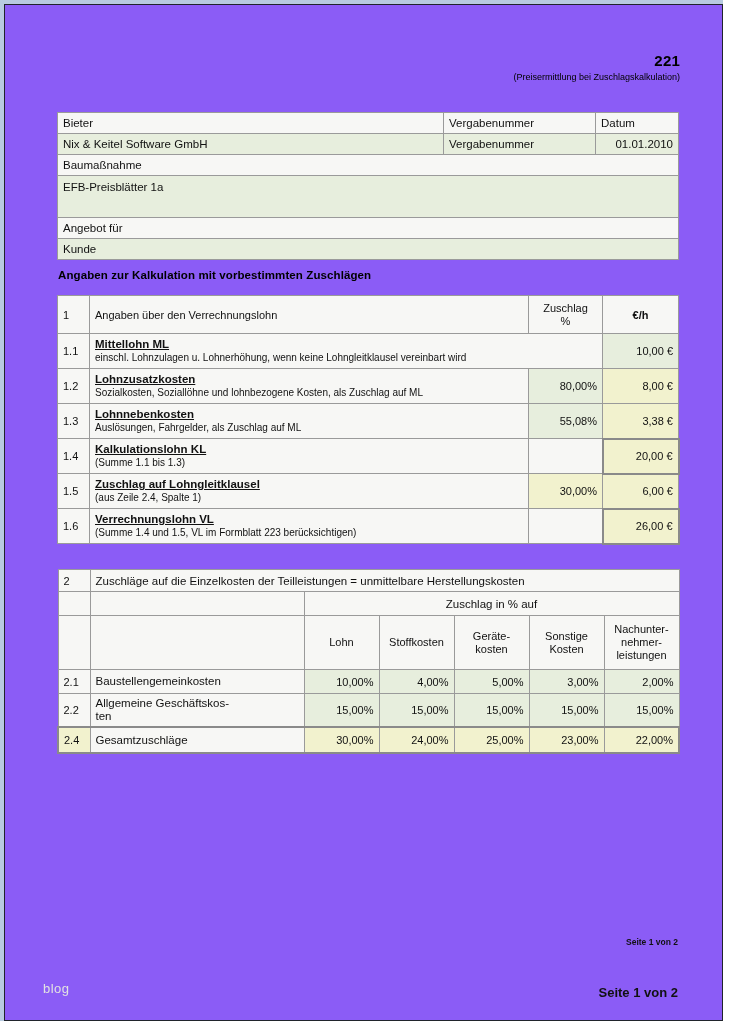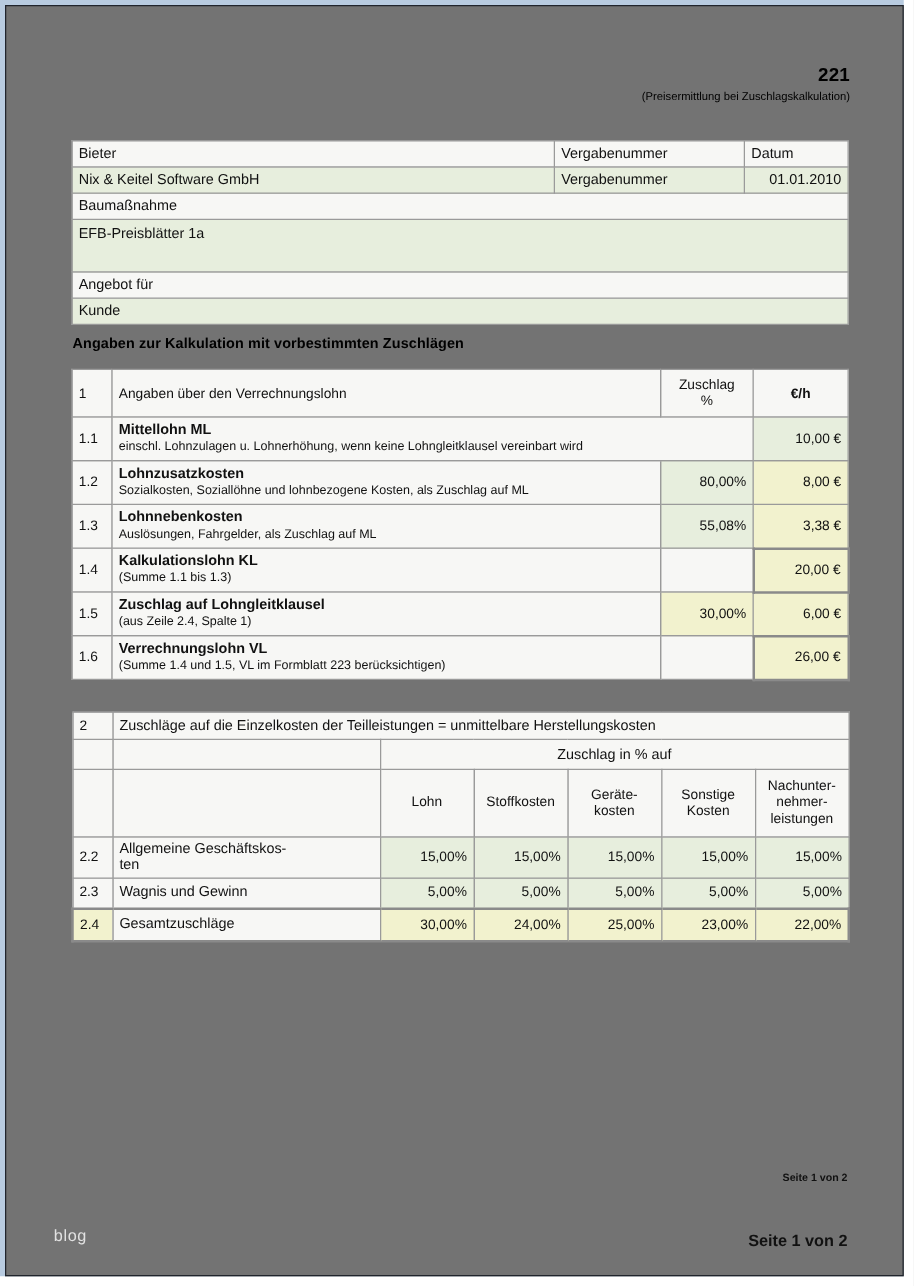--- a/index.html
+++ b/index.html
@@ -17,21 +17,21 @@
   
   #page-frame {
     position: absolute;
     left: 0; top: 0;
     width: 723px; height: 1021px;
     background: #b8cbe0;
     padding: 4px 0 0 4px;
   }
   #page-inner {
     width: 719px; height: 1017px;
-    background: #737373;
+    background: #8b5cf6;
     border: 1px solid #20242c;
     position: relative;
     overflow: hidden;
   }
   #sheet {
     position: absolute;
     left: 0; top: 0;
     width: 717px; height: 1015px;
     padding: 0;
   }
@@ -97,21 +97,21 @@
 
   
   #table1 {
     position: absolute;
     left: 52px;
     top: 290px;
     width: 621px;
   }
   #table1 td { padding: 3px 5px; }
   .idx { width: 32px; text-align: left; font-weight: bold; font-size: 11px; vertical-align: middle; }
-  .lbl-b { font-weight: bold; font-size: 11.5px; display:block; line-height: 14px; }
+  .lbl-b { font-weight: bold; font-size: 11.5px; display:block; line-height: 14px; text-decoration: underline; }
   .lbl-s { font-size: 10px; display:block; line-height: 14px; }
   .cell-strong {
     border: 2px solid #8a8a8a !important;
     background: #f2f2ce !important;
   }
   .c-yellow { background: #f2f2ce !important; }
   .bold-val { font-weight: bold; }
   #table2 {
     position: absolute;
     left: 52px;
@@ -316,43 +316,43 @@
           <span>Sonstige</span><br>
           <span>Kosten</span>
         </td>
         <td class="c-white t2-head-center">
           <span>Nachunter-</span><br>
           <span>nehmer-</span><br>
           <span>leistungen</span>
         </td>
       </tr>
 
+      <tr>
+        <td class="idx c-white" style="height:24px">2.1</td>
+        <td class="c-white t2-name">Baustellengemeinkosten</td>
+        <td class="c-green t2-col">10,00%</td>
+        <td class="c-green t2-col">4,00%</td>
+        <td class="c-green t2-col">5,00%</td>
+        <td class="c-green t2-col">3,00%</td>
+        <td class="c-green t2-col">2,00%</td>
+      </tr>
 
       <tr>
         <td class="idx c-white" style="height:30px">2.2</td>
         <td class="c-white t2-name">
           <span>Allgemeine Geschäftskos-</span><br>
           <span>ten</span>
         </td>
         <td class="c-green t2-col">15,00%</td>
         <td class="c-green t2-col">15,00%</td>
         <td class="c-green t2-col">15,00%</td>
         <td class="c-green t2-col">15,00%</td>
         <td class="c-green t2-col">15,00%</td>
       </tr>
 
-      <tr>
-        <td class="idx c-white" style="height:24px">2.3</td>
-        <td class="c-white t2-name">Wagnis und Gewinn</td>
-        <td class="c-green t2-col">5,00%</td>
-        <td class="c-green t2-col">5,00%</td>
-        <td class="c-green t2-col">5,00%</td>
-        <td class="c-green t2-col">5,00%</td>
-        <td class="c-green t2-col">5,00%</td>
-      </tr>
 
       <tr class="row-total">
         <td class="idx" style="height:26px">2.4</td>
         <td class="t2-name" style="background:#f7f7f5 !important">Gesamtzuschläge</td>
         <td class="t2-col">30,00%</td>
         <td class="t2-col">24,00%</td>
         <td class="t2-col">25,00%</td>
         <td class="t2-col">23,00%</td>
         <td class="t2-col">22,00%</td>
       </tr>

